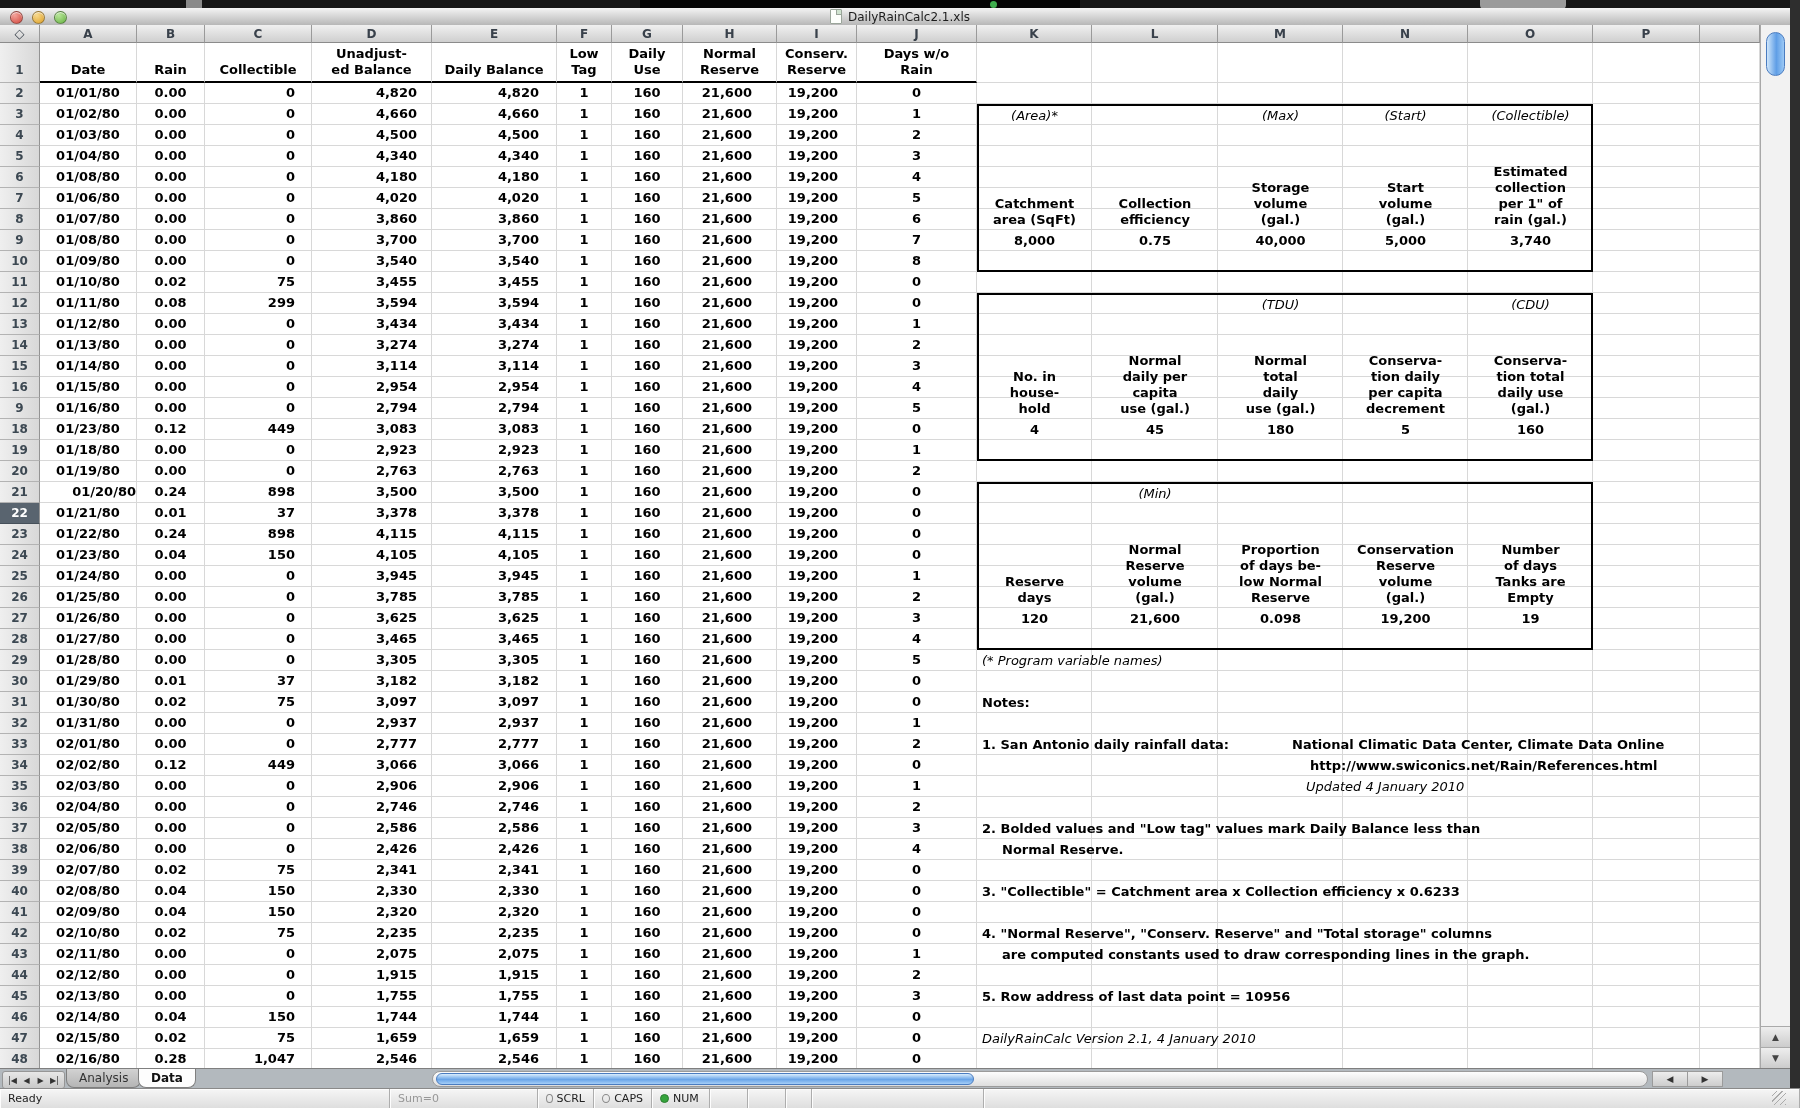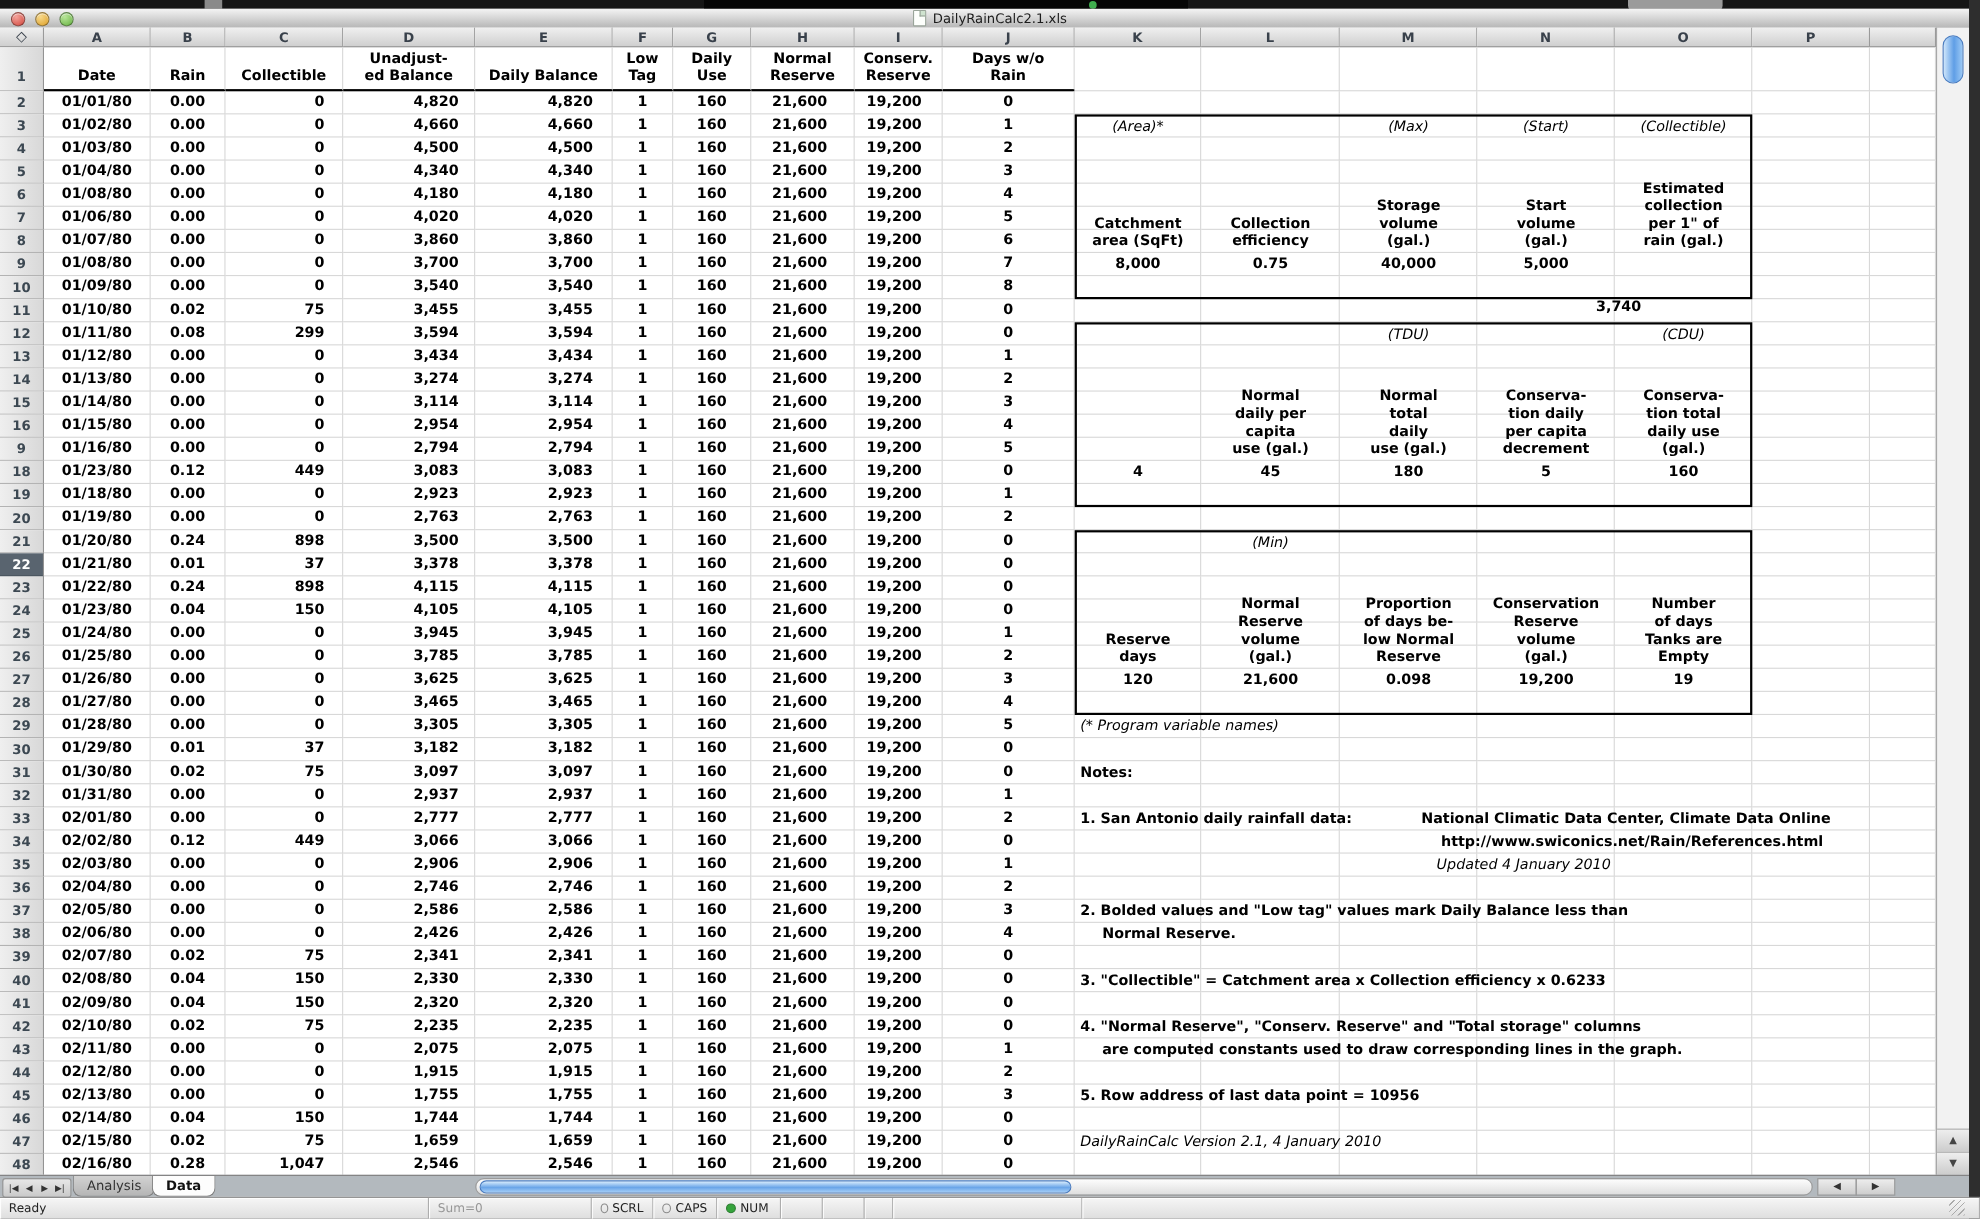--- a/index.html
+++ b/index.html
@@ -503,21 +503,21 @@
       <div class="cell r" style="left: 777px; top: 436px; width: 80px; height: 21px; padding-right: 18px;">19,200</div>
       <div class="cell c" style="left: 857px; top: 436px; width: 120px; height: 21px;">2</div>
       <div class="cell" style="left: 977px; top: 436px; width: 115px; height: 21px;"></div>
       <div class="cell" style="left: 1092px; top: 436px; width: 126px; height: 21px;"></div>
       <div class="cell" style="left: 1218px; top: 436px; width: 125px; height: 21px;"></div>
       <div class="cell" style="left: 1343px; top: 436px; width: 125px; height: 21px;"></div>
       <div class="cell" style="left: 1468px; top: 436px; width: 125px; height: 21px;"></div>
       <div class="cell" style="left: 1593px; top: 436px; width: 107px; height: 21px;"></div>
       <div class="cell" style="left: 1700px; top: 436px; width: 60px; height: 21px;"></div>
       <div class="rowhdr" style="left: 0px; top: 457px; width: 40px; height: 21px;">21</div>
-      <div class="cell c" style="left: 40px; top: 457px; width: 97px; height: 21px;">01/20/80</div>
+      <div class="cell c" style="left: 40px; top: 457px; width: 97px; height: 21px; text-align: right;">01/20/80</div>
       <div class="cell c" style="left: 137px; top: 457px; width: 68px; height: 21px;">0.24</div>
       <div class="cell r" style="left: 205px; top: 457px; width: 107px; height: 21px; padding-right: 16px;">898</div>
       <div class="cell r" style="left: 312px; top: 457px; width: 120px; height: 21px; padding-right: 14px;">3,500</div>
       <div class="cell r" style="left: 432px; top: 457px; width: 125px; height: 21px; padding-right: 17px;">3,500</div>
       <div class="cell c" style="left: 557px; top: 457px; width: 55px; height: 21px;">1</div>
       <div class="cell c" style="left: 612px; top: 457px; width: 71px; height: 21px;">160</div>
       <div class="cell r" style="left: 683px; top: 457px; width: 94px; height: 21px; padding-right: 24px;">21,600</div>
       <div class="cell r" style="left: 777px; top: 457px; width: 80px; height: 21px; padding-right: 18px;">19,200</div>
       <div class="cell c" style="left: 857px; top: 457px; width: 120px; height: 21px;">0</div>
       <div class="cell" style="left: 977px; top: 457px; width: 115px; height: 21px;"></div>
@@ -1039,24 +1039,29 @@
       <div class="phead" style="left: 1468px; top: 100px; width: 125px; height: 105px;">
         <div>Estimated</div>
         <div>collection</div>
         <div>per 1" of</div>
         <div>rain (gal.)</div>
       </div>
       <div class="pval" style="left: 977px; top: 205px; width: 115px; height: 21px;">8,000</div>
       <div class="pval" style="left: 1092px; top: 205px; width: 126px; height: 21px;">0.75</div>
       <div class="pval" style="left: 1218px; top: 205px; width: 125px; height: 21px;">40,000</div>
       <div class="pval" style="left: 1343px; top: 205px; width: 125px; height: 21px;">5,000</div>
-      <div class="pval" style="left: 1409px; top: 205px; width: 125px; height: 21px; margin-top: 39px;">3,740</div>
+      <div class="pval" style="left: 1468px; top: 205px; width: 125px; height: 21px;">3,740</div>
       <div class="pbox" style="left: 977px; top: 268px; width: 616px; height: 168px;"></div>
       <div class="ptag" style="left: 1218px; top: 269px; width: 125px; height: 21px;">(TDU)</div>
       <div class="ptag" style="left: 1468px; top: 269px; width: 125px; height: 21px;">(CDU)</div>
+      <div class="phead" style="left: 977px; top: 289px; width: 115px; height: 105px;">
+        <div>No. in</div>
+        <div>house-</div>
+        <div>hold</div>
+      </div>
       <div class="phead" style="left: 1092px; top: 289px; width: 126px; height: 105px;">
         <div>Normal</div>
         <div>daily per</div>
         <div>capita</div>
         <div>use (gal.)</div>
       </div>
       <div class="phead" style="left: 1218px; top: 289px; width: 125px; height: 105px;">
         <div>Normal</div>
         <div>total</div>
         <div>daily</div>

